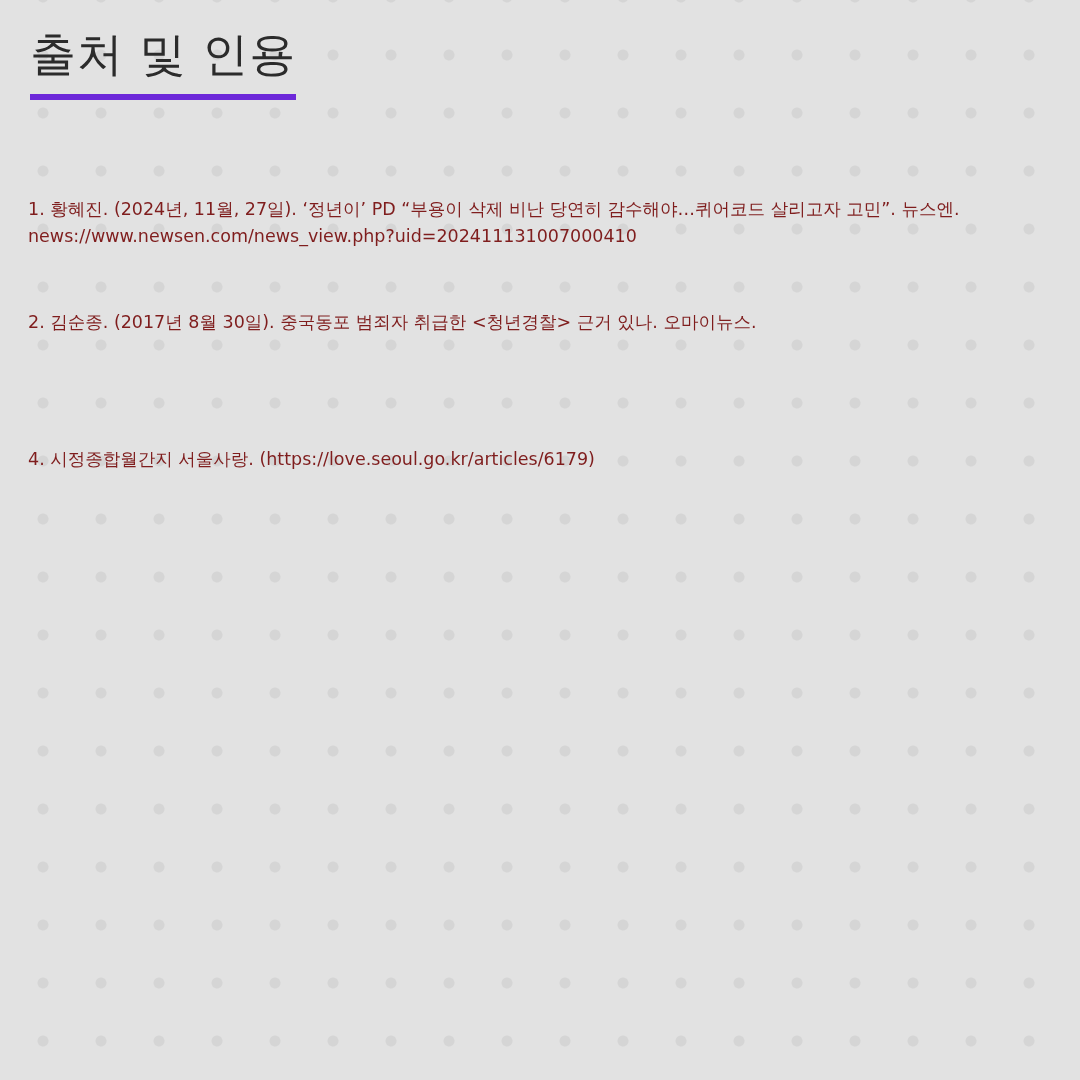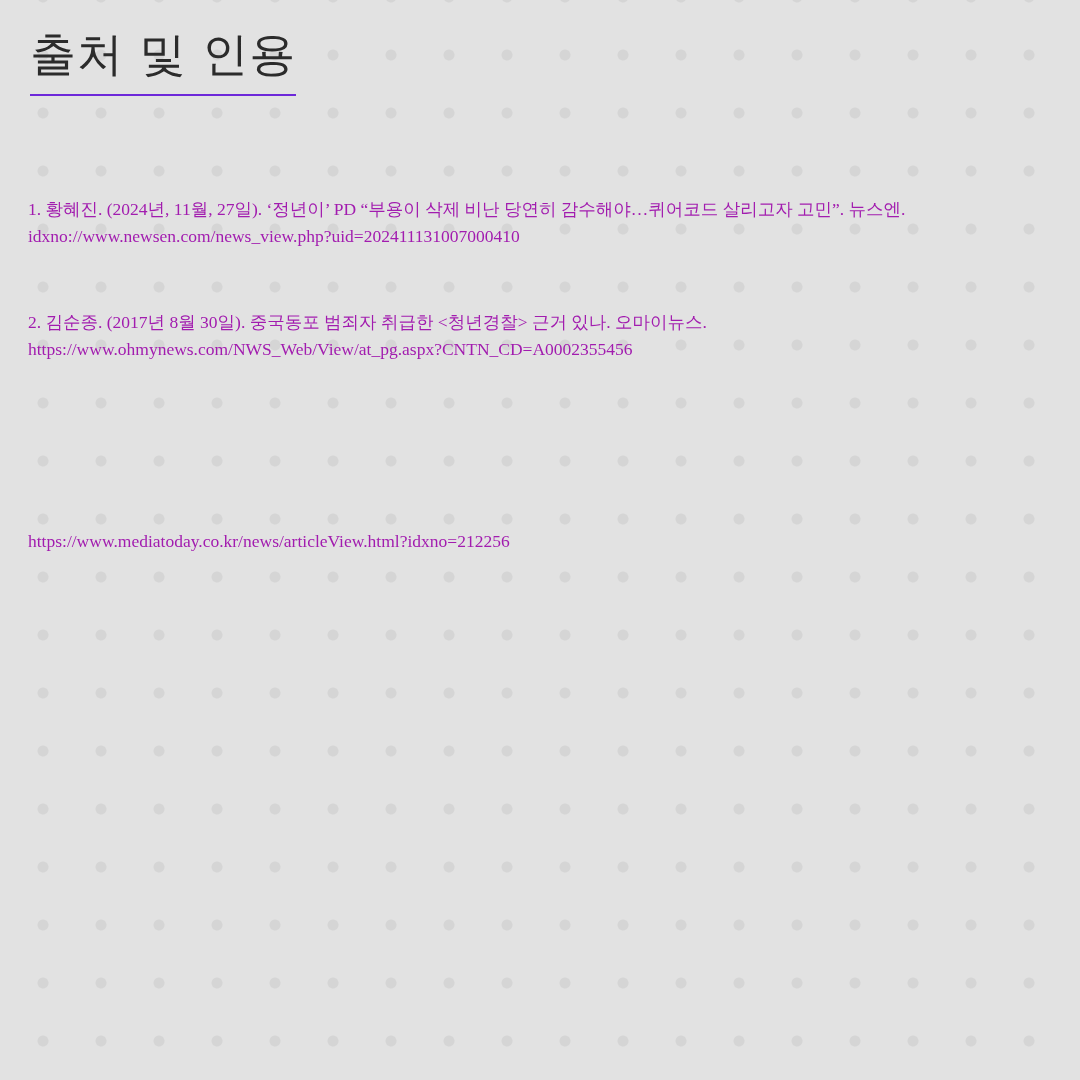--- a/index.html
+++ b/index.html
@@ -33,38 +33,37 @@
     box-sizing: border-box;
   }
   .page-title {
     position: absolute;
     left: 30px;
     top: 24px;
     font-size: 46px;
     color: #2b2b2b;
     letter-spacing: 1px;
     padding-bottom: 8px;
-    border-bottom: 2px solid #6d28d9;
+    border-bottom: 6px solid #6d28d9;
     display: inline-block;
     white-space: nowrap;
     font-weight: 400;
     text-align: center;
   }
   .ref-list {
     position: absolute;
     left: 28px;
     top: 196px;
     width: 1024px;
   }
   .ref-item {
     font-size: 17.5px;
     line-height: 1.52;
-    color: #a21caf;
+    color: #7f1d1d;
     margin-bottom: 0;
-    font-family: Liberation Serif, serif;
   }
   .ref-line {
     white-space: nowrap;
   }
   .spacer-1 { height: 60px; }
   .spacer-2 { height: 54px; }
   .spacer-3 { height: 56px; }
   .spacer-4 { height: 56px; }
   .spacer-5 { height: 62px; }
   .spacer-6 { height: 54px; }
@@ -75,36 +74,37 @@
 <div id="dot-pattern"></div>
 
 <div id="content">
 
   <div class="page-title">출처 및 인용</div>
 
   <div class="ref-list">
 
     <div class="ref-item">
       <div class="ref-line">1. 황혜진. (2024년, 11월, 27일). ‘정년이’ PD “부용이 삭제 비난 당연히 감수해야…퀴어코드 살리고자 고민”. 뉴스엔.</div>
-      <div class="ref-line">idxno://www.newsen.com/news_view.php?uid=202411131007000410</div>
+      <div class="ref-line">news://www.newsen.com/news_view.php?uid=202411131007000410</div>
     </div>
     <div class="spacer-1"></div>
 
     <div class="ref-item">
       <div class="ref-line">2. 김순종. (2017년 8월 30일). 중국동포 범죄자 취급한 &lt;청년경찰&gt; 근거 있나. 오마이뉴스.</div>
-      <div class="ref-line">https://www.ohmynews.com/NWS_Web/View/at_pg.aspx?CNTN_CD=A0002355456</div>
     </div>
     <div class="spacer-2"></div>
 
     <div class="spacer-3"></div>
 
+    <div class="ref-item">
+      <div class="ref-line">4. 시정종합월간지 서울사랑. (https://love.seoul.go.kr/articles/6179)</div>
+    </div>
     <div class="spacer-4"></div>
 
     <div class="ref-item">
-      <div class="ref-line">https://www.mediatoday.co.kr/news/articleView.html?idxno=212256</div>
     </div>
     <div class="spacer-5"></div>
 
     <div class="spacer-6"></div>
 
     <div class="ref-item">
     </div>
 
   </div>
 </div>

